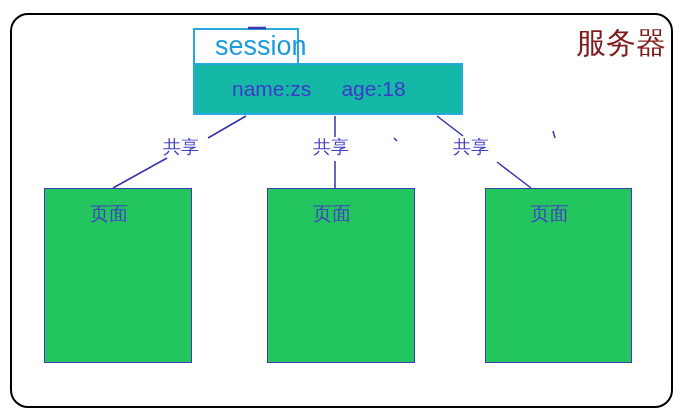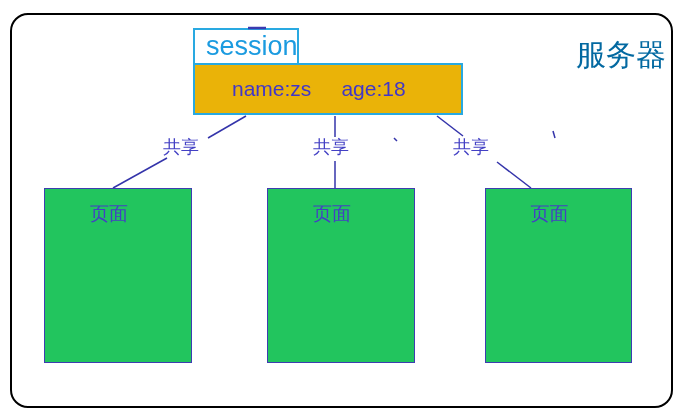--- a/index.html
+++ b/index.html
@@ -21,23 +21,23 @@
     top: 13px;
     width: 663px;
     height: 395px;
     border: 2px solid #000000;
     border-radius: 18px;
     box-sizing: border-box;
   }
   .server-label {
     position: absolute;
     left: 576px;
-    top: 38px;
+    top: 26px;
     width: 96px;
-    color: #0369a1;
+    color: #7f1d1d;
     font-size: 30px;
     line-height: 34px;
     letter-spacing: 0px;
     white-space: nowrap;
   }
   .session-title-box {
     position: absolute;
     left: 193px;
     top: 28px;
     width: 106px;
@@ -45,32 +45,32 @@
     border: 2px solid #29a9e1;
     border-bottom: none;
     box-sizing: border-box;
     background: #ffffff;
   }
   .session-title {
     display: block;
     color: #1b9be0;
     font-size: 27px;
     line-height: 32px;
-    padding-left: 11px;
+    padding-left: 20px;
     white-space: nowrap;
   }
   .session-body-box {
     position: absolute;
     left: 193px;
     top: 63px;
     width: 270px;
     height: 52px;
     border: 2px solid #29a9e1;
     box-sizing: border-box;
-    background: #eab308;
+    background: #14b8a6;
     display: flex;
     align-items: center;
   }
   .attr-name {
     color: #4137c8;
     font-size: 21px;
     margin-left: 37px;
     white-space: nowrap;
   }
   .attr-age {

